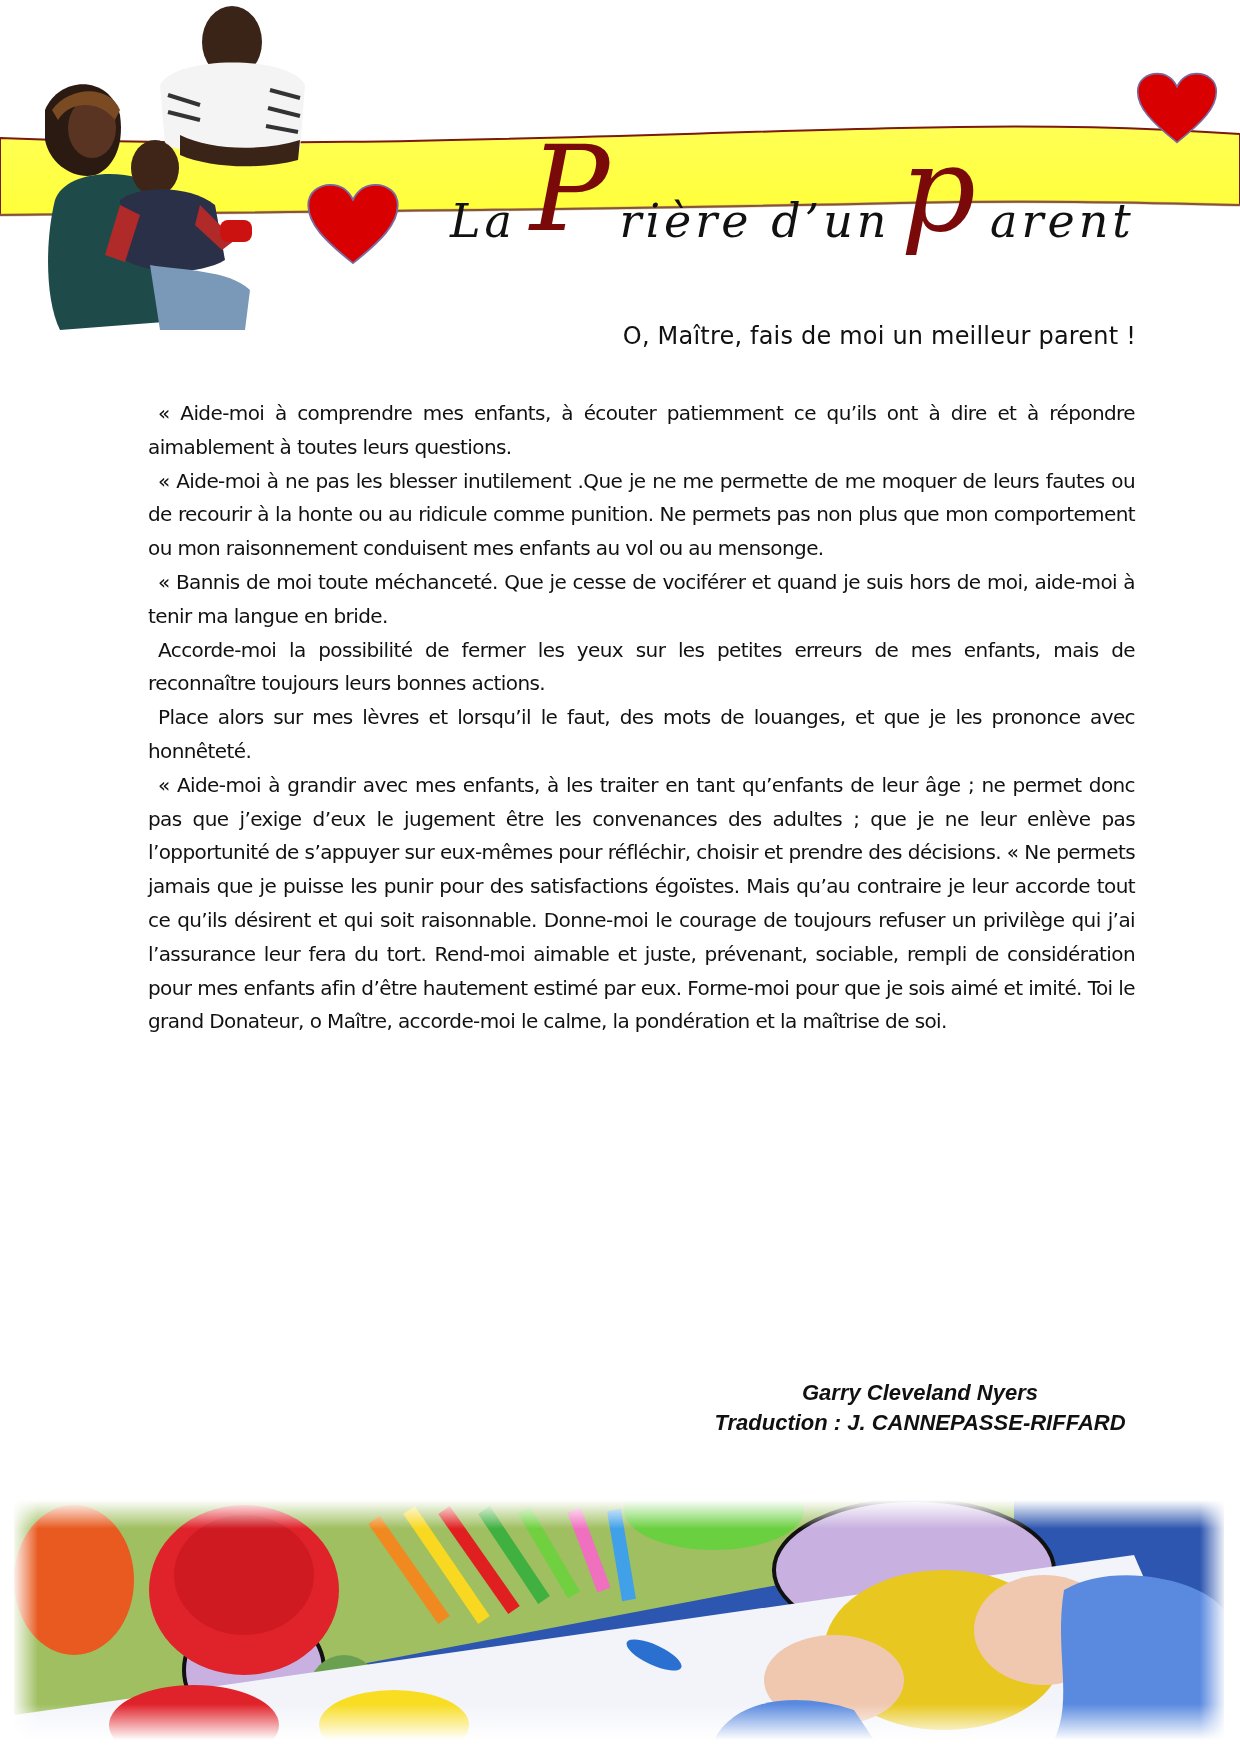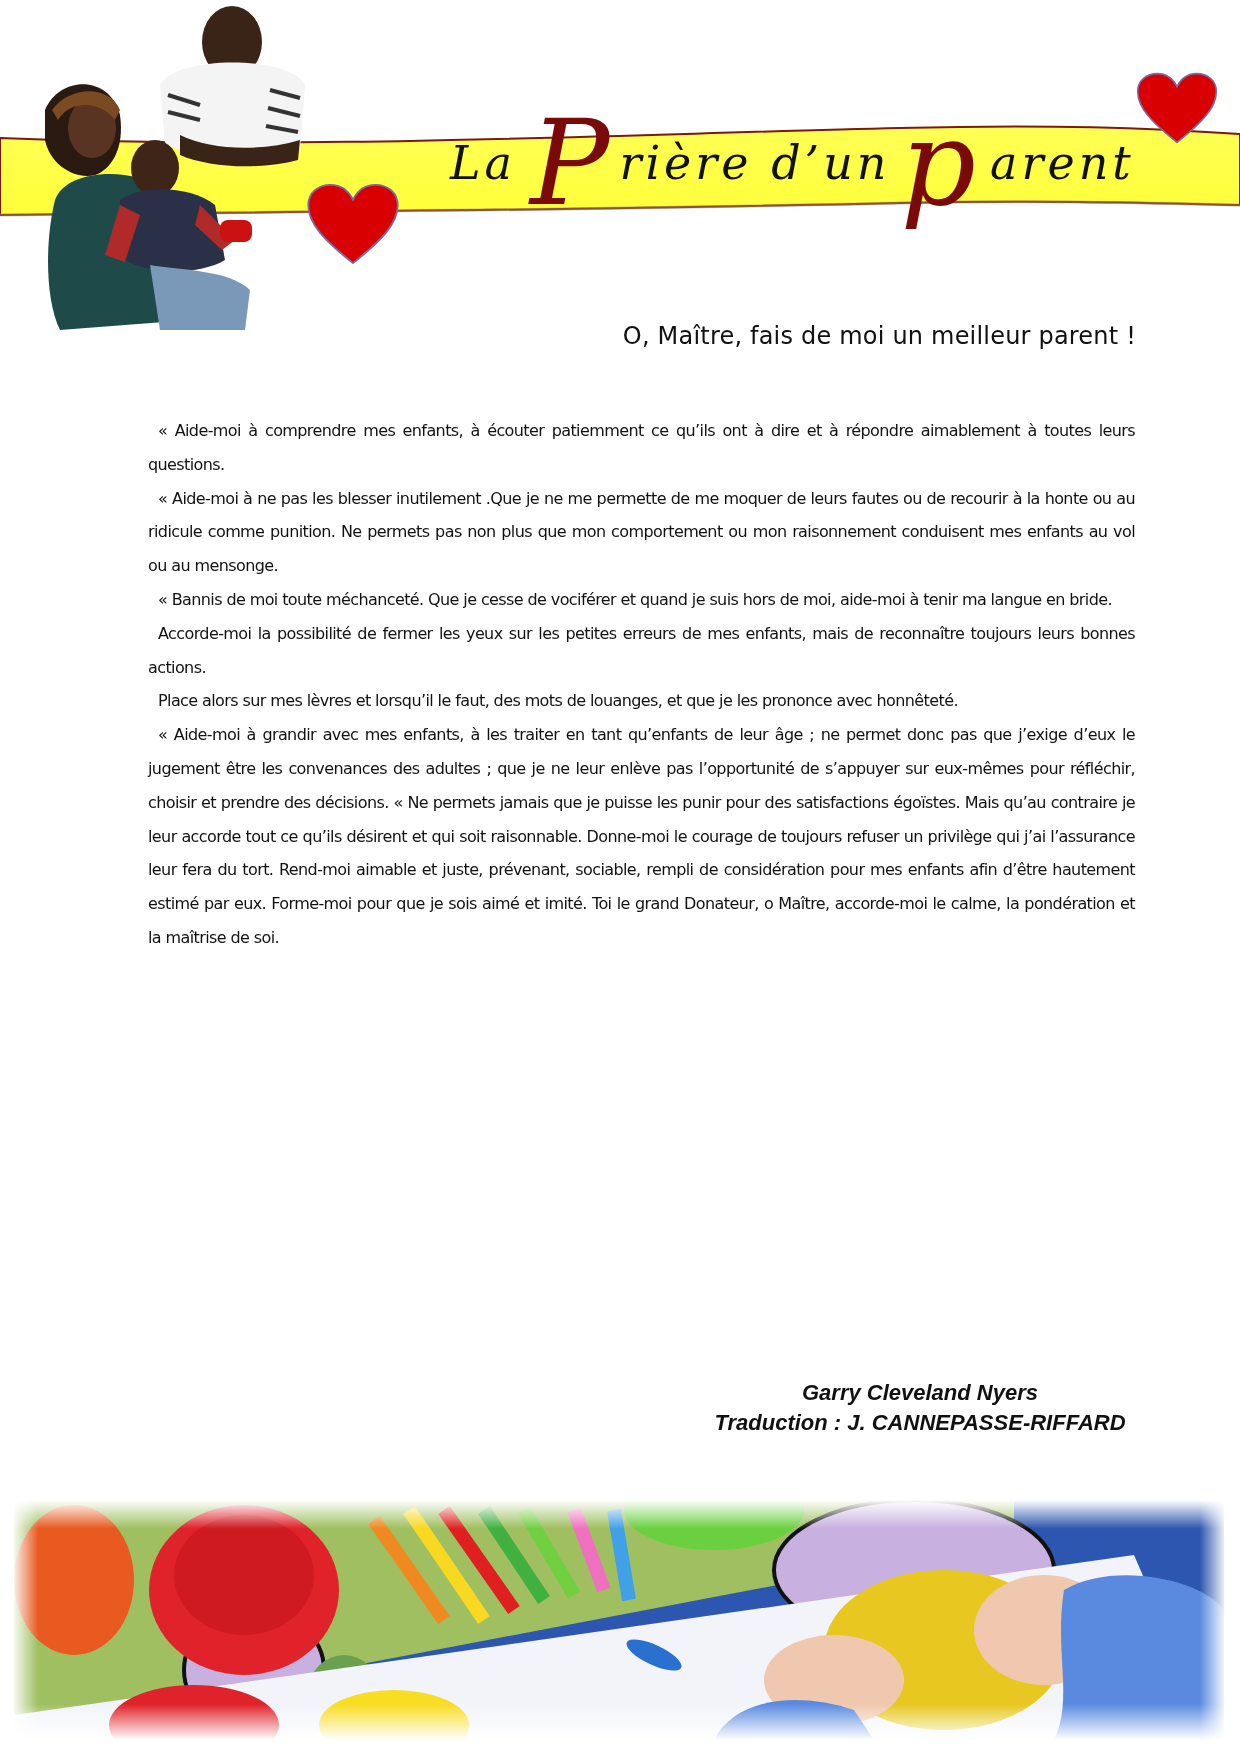--- a/index.html
+++ b/index.html
@@ -3,33 +3,33 @@
 <meta charset="utf-8">
 <style>
   html, body { margin: 0; padding: 0; background: #ffffff; }
   body { width: 1240px; height: 1753px; position: relative; overflow: hidden; font-family: "Liberation Sans", sans-serif; color: #111; }
 
   
   .header { position: absolute; left: 0; top: 0; width: 1240px; height: 330px; }
   .banner { position: absolute; left: 0; top: 0; width: 1240px; height: 330px; }
   .family { position: absolute; left: 0; top: 0; width: 330px; height: 330px; }
 
-  .title { position: absolute; left: 450px; top: 78px; height: 170px; display: flex; align-items: center; font-family: "DejaVu Serif", serif; font-style: italic; white-space: nowrap; }
+  .title { position: absolute; left: 450px; top: 78px; height: 170px; display: flex; align-items: flex-end; font-family: "DejaVu Serif", serif; font-style: italic; white-space: nowrap; }
   .title .small { font-size: 46px; color: #111; letter-spacing: 4px; }
   .title .big { font-size: 118px; color: #7a0a0a; line-height: 1; }
   .title .big.p1 { margin: 0 10px 0 14px; }
   .title .big.p2 { margin: 0 14px 0 10px; }
 
   .heart { position: absolute; }
   .heart svg { display: block; }
 
   
   .subtitle { position: absolute; right: 104px; top: 322px; font-size: 24px; color: #111; font-family: "DejaVu Sans", sans-serif; letter-spacing: 0.2px; }
 
-  .prayer { position: absolute; left: 148px; top: 414px; width: 987px; font-family: "DejaVu Sans", sans-serif; font-size: 16px; line-height: 33.8px; letter-spacing: -0.6px; text-align: justify; color: #111; }
+  .prayer { position: absolute; left: 148px; top: 397px; width: 987px; font-family: "DejaVu Sans", sans-serif; font-size: 20px; line-height: 33.8px; letter-spacing: -0.6px; text-align: justify; color: #111; }
   .prayer p { margin: 0; text-indent: 10px; }
 
   .signature { position: absolute; left: 660px; top: 1378px; width: 520px; text-align: center; font-family: "Liberation Sans", sans-serif; font-weight: bold; font-style: italic; font-size: 22px; line-height: 30px; color: #111; }
 
   
   .footer-img { position: absolute; left: 14px; top: 1500px; width: 1210px; height: 240px; }
 </style>
 </head>
 <body>
 

